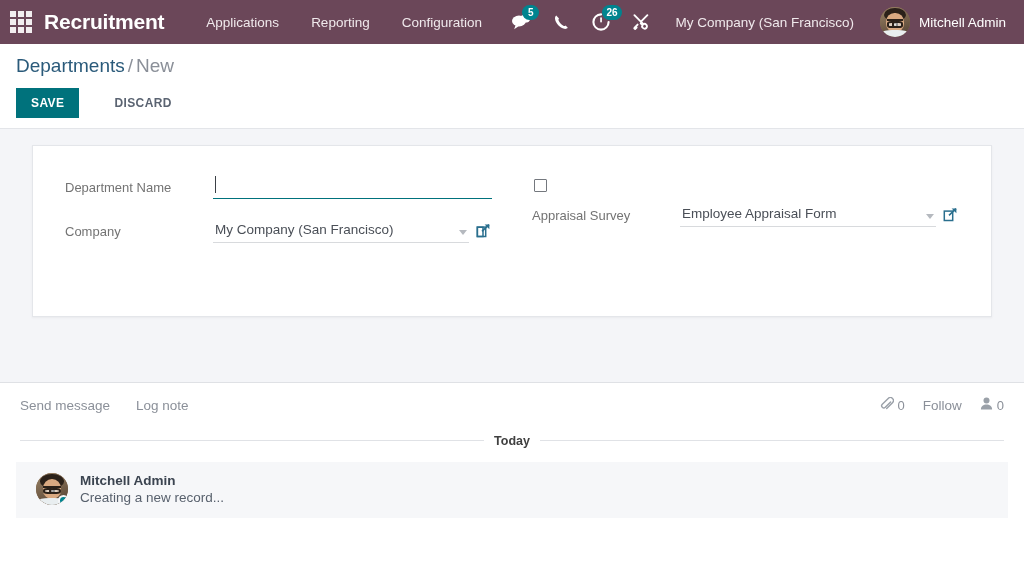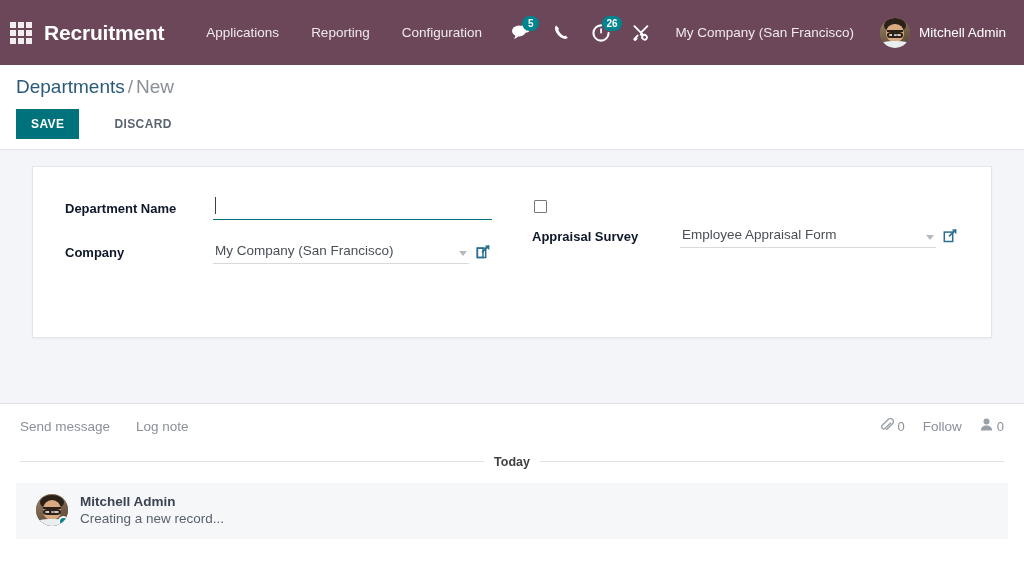--- a/index.html
+++ b/index.html
@@ -7,21 +7,21 @@
     margin: 0; padding: 0;
     width: 1024px; height: 573px;
     overflow: hidden;
     background: #ffffff;
     font-family: "Liberation Sans", sans-serif;
     -webkit-font-smoothing: antialiased;
   }
 
   
   .navbar {
-    height: 65px;
+    height: 44px;
     background: #6b4759;
     display: flex;
     align-items: center;
     padding: 0 14px 0 8px;
     color: #ffffff;
     position: relative;
   }
   .apps-grid {
     width: 26px; height: 26px;
     display: grid;
@@ -183,22 +183,22 @@
   .field-row {
     display: flex;
     align-items: flex-start;
     min-height: 28px;
     margin-bottom: 0;
   }
   .field-label {
     width: 148px;
     flex: none;
     font-size: 13px;
-    font-weight: bold;
-    color: #0f172a;
+    font-weight: normal;
+    color: #737373;
     padding-top: 5px;
     line-height: 17px;
   }
   .field-ctrl {
     flex: 1;
     min-width: 0;
     display: flex;
     align-items: flex-end;
     gap: 6px;
     position: relative;

